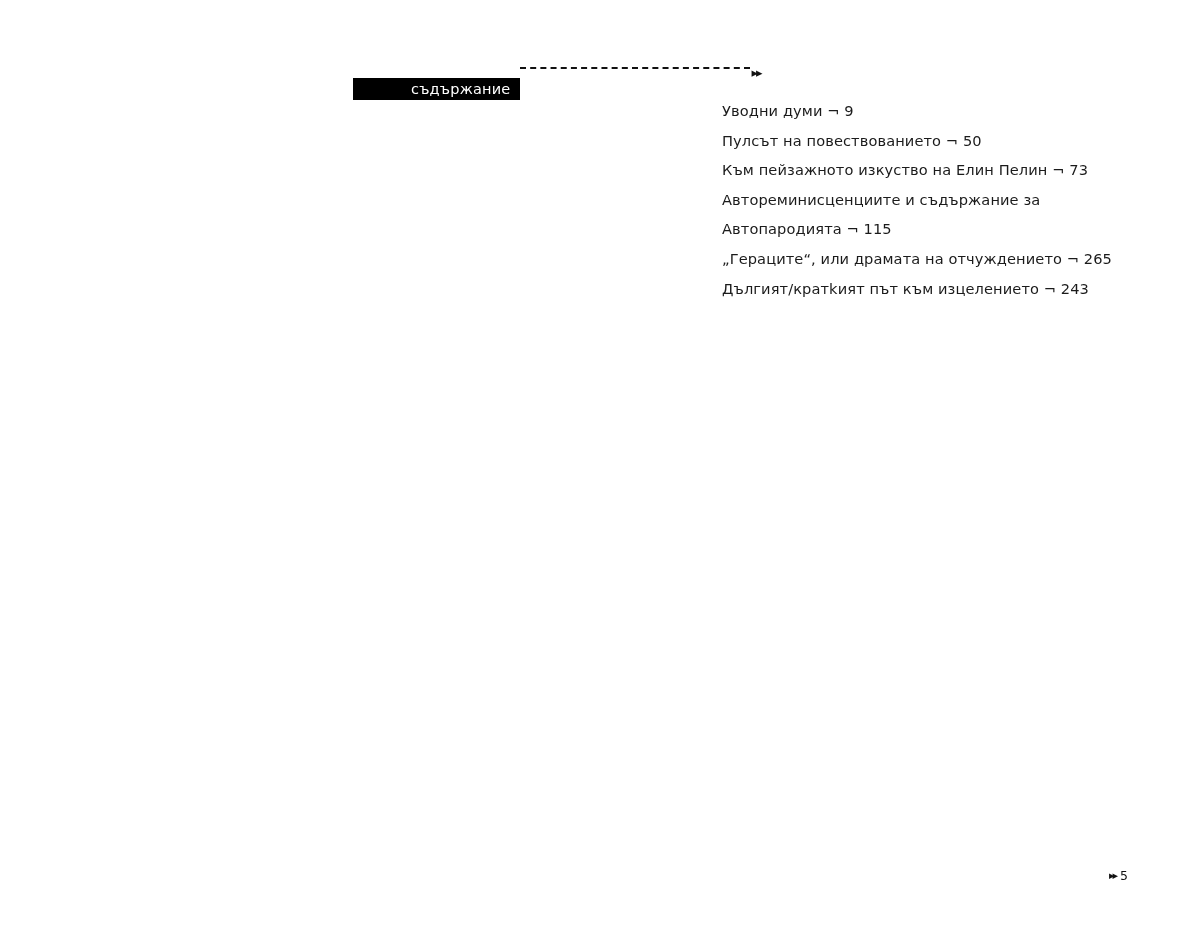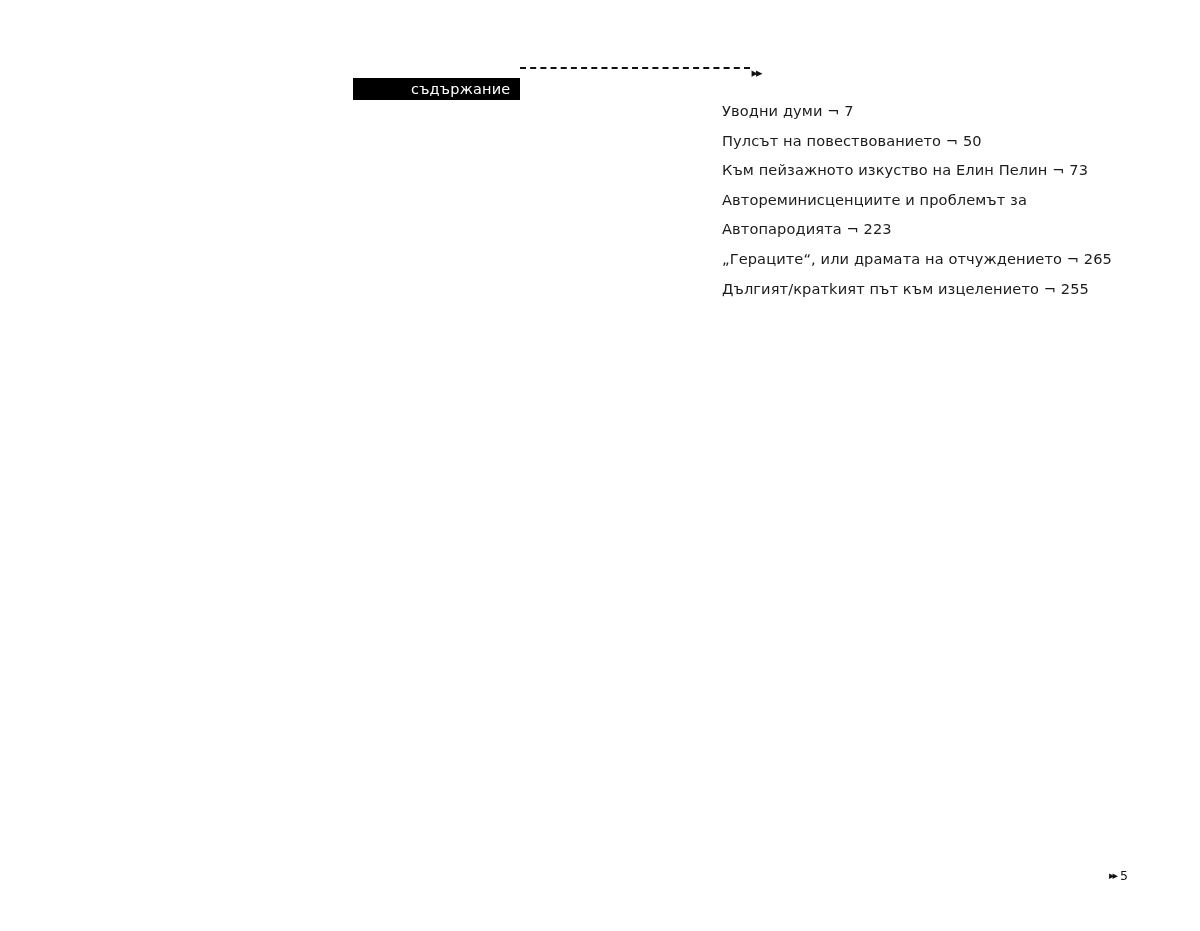--- a/index.html
+++ b/index.html
@@ -87,25 +87,25 @@
 </head>
 <body>
 
 <div class="toc-header">
   <div class="toc-header-tag">съдържание</div>
   <div class="toc-header-rule"></div>
   <div class="toc-header-arrow">▸▸</div>
 </div>
 
 <div class="toc-list">
-  <div class="toc-entry">Уводни думи ¬ 7</div>
+  <div class="toc-entry">Уводни думи ¬ 9</div>
   <div class="toc-entry">Пулсът на повествованието ¬ 50</div>
   <div class="toc-entry">Към пейзажното изкуство на Елин Пелин ¬ 73</div>
-  <div class="toc-entry">Автореминисценциите и проблемът за</div>
-  <div class="toc-entry">Автопародията ¬ 223</div>
+  <div class="toc-entry">Автореминисценциите и съдържание за</div>
+  <div class="toc-entry">Автопародията ¬ 115</div>
   <div class="toc-entry">„Гераците“, или драмата на отчуждението ¬ 265</div>
-  <div class="toc-entry">Дългият/кратkият път към изцелението ¬ 255</div>
+  <div class="toc-entry">Дългият/кратkият път към изцелението ¬ 243</div>
 </div>
 
 <div class="folio">
   <span class="folio-arrow">▸▸</span>
   <span>5</span>
 </div>
 
 </body></html>

